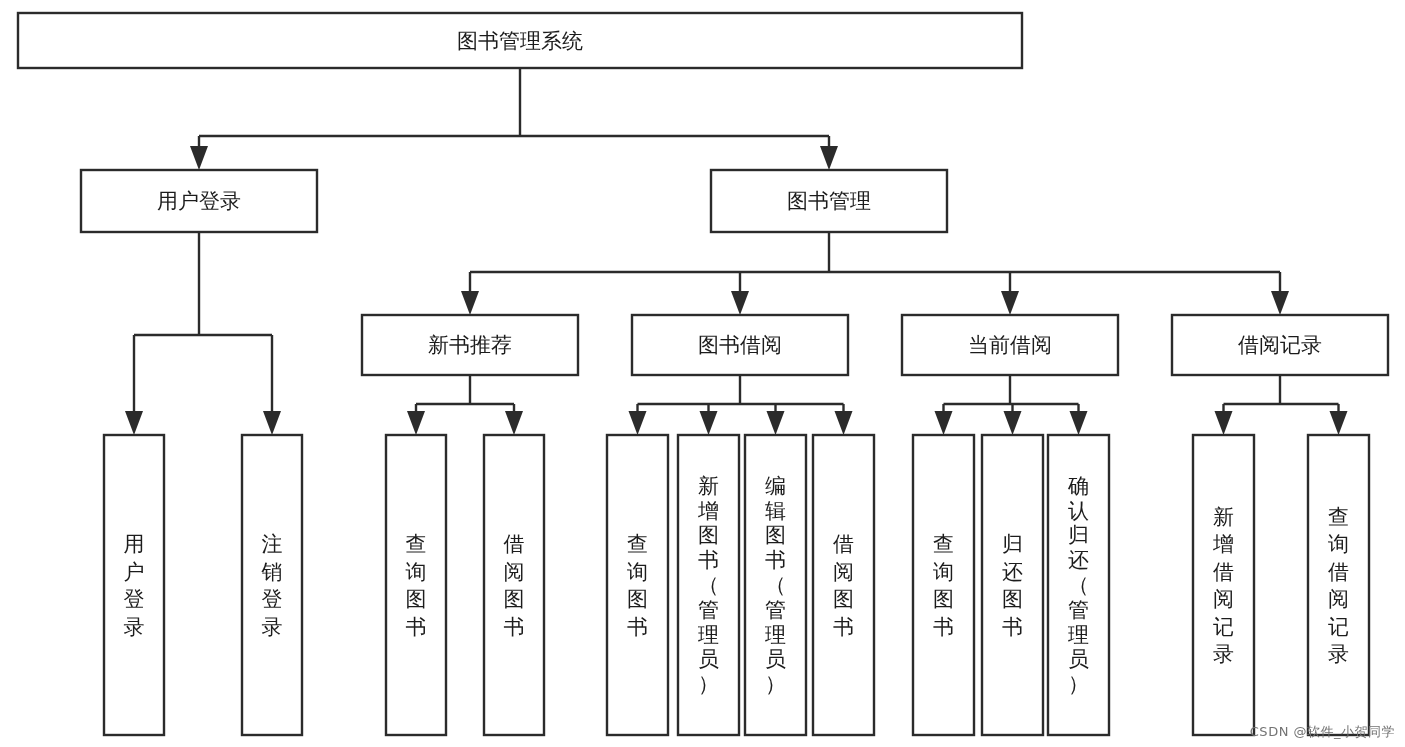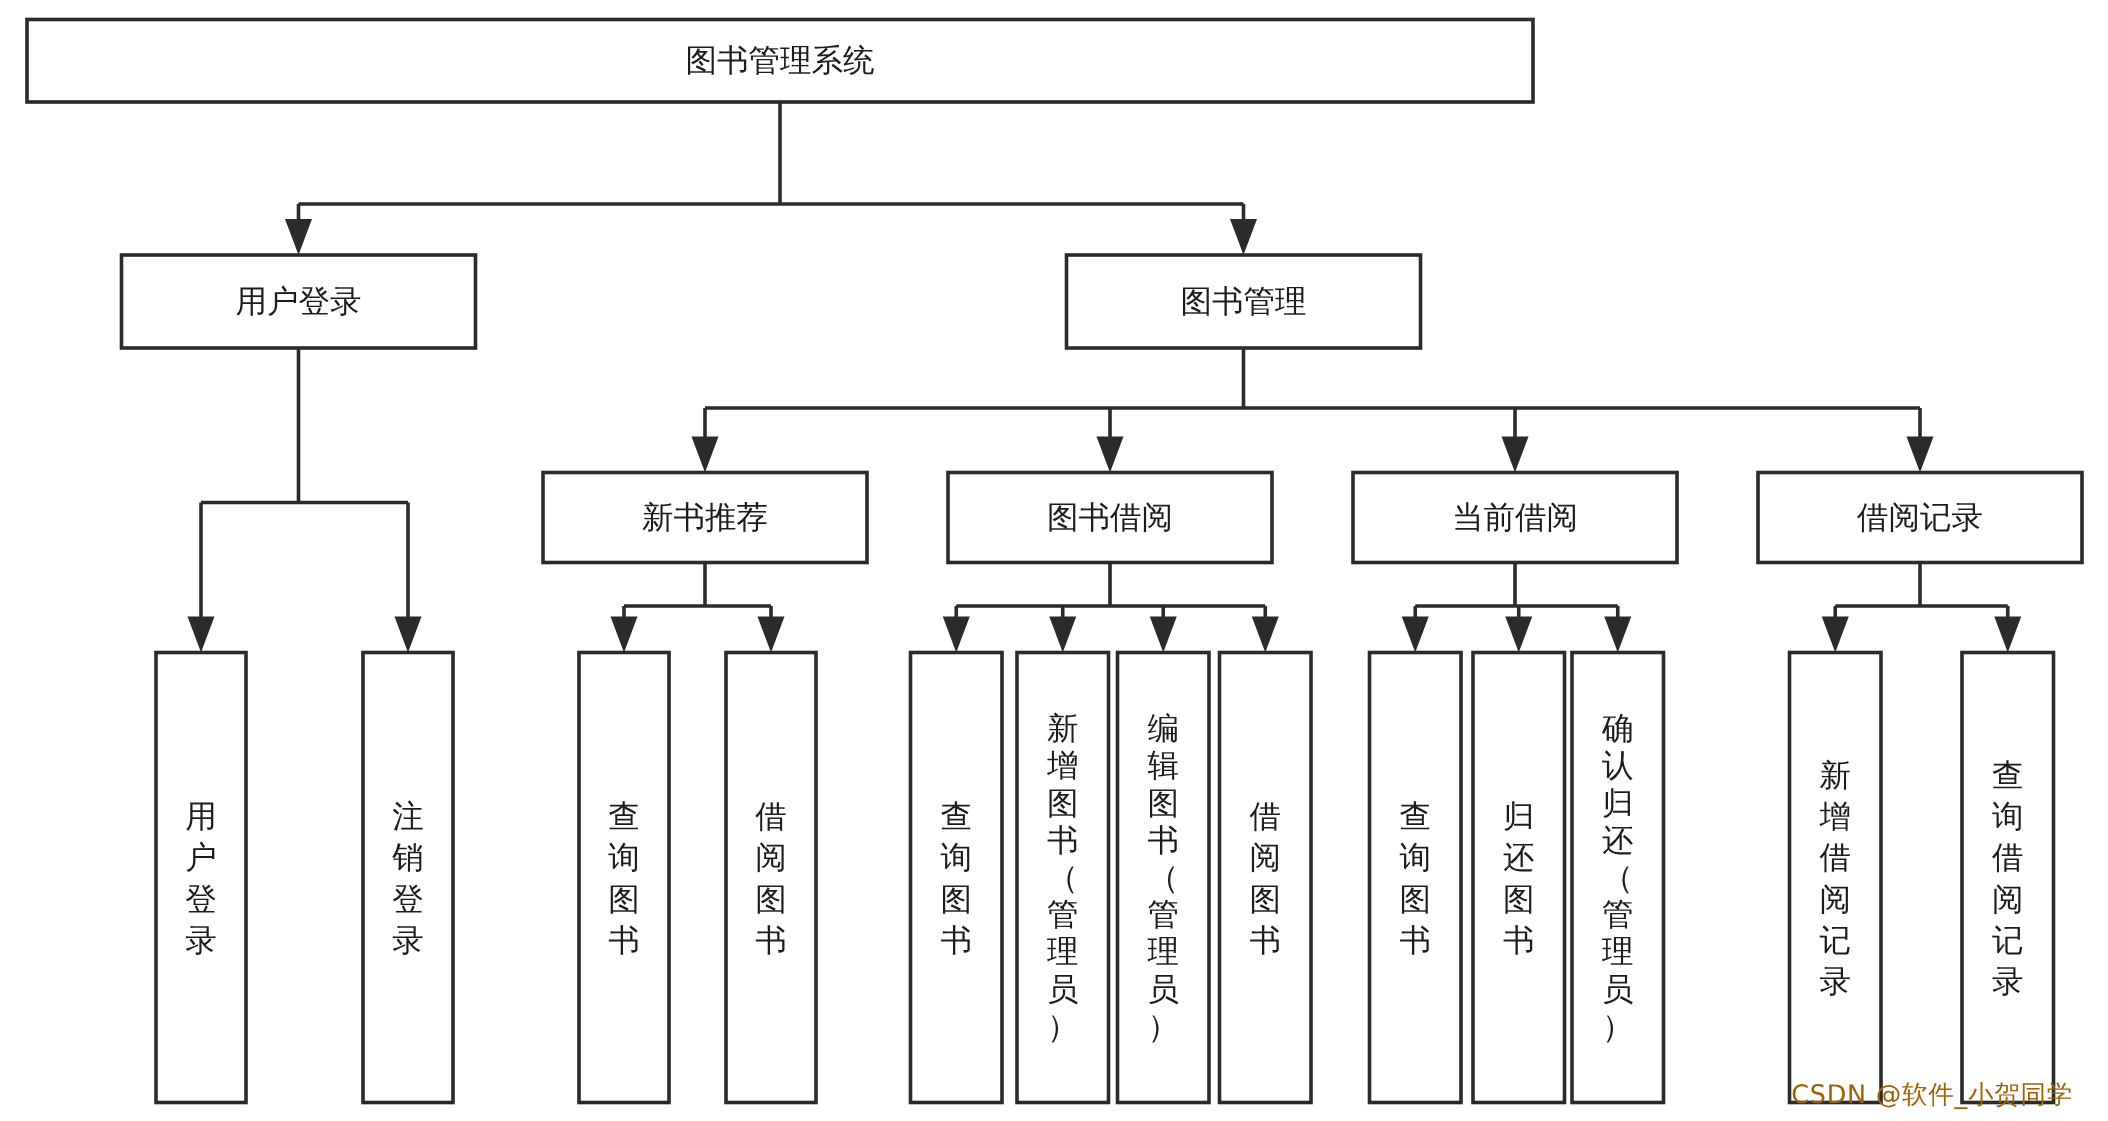--- a/index.html
+++ b/index.html
@@ -49,25 +49,25 @@
     dominant-baseline: middle;
   }
   .node-label-v {
     font-family: "DejaVu Sans", "Liberation Sans", sans-serif;
     font-size: 21px;
     fill: #1c1c1c;
     text-anchor: middle;
   }
   .watermark {
     position: absolute;
-    right: 23px;
+    right: 10px;
     bottom: 6px;
     font-family: "DejaVu Sans", "Liberation Sans", sans-serif;
-    font-size: 17px;
-    color: #a16207;
+    font-size: 13px;
+    color: #737373;
     white-space: nowrap;
     letter-spacing: 0.5px;
   }
 </style>
 </head>
 <body>
 
 <div id="diagram-root">
   <svg id="flow" viewBox="0 0 1405 747">
     <g id="edges-layer">

